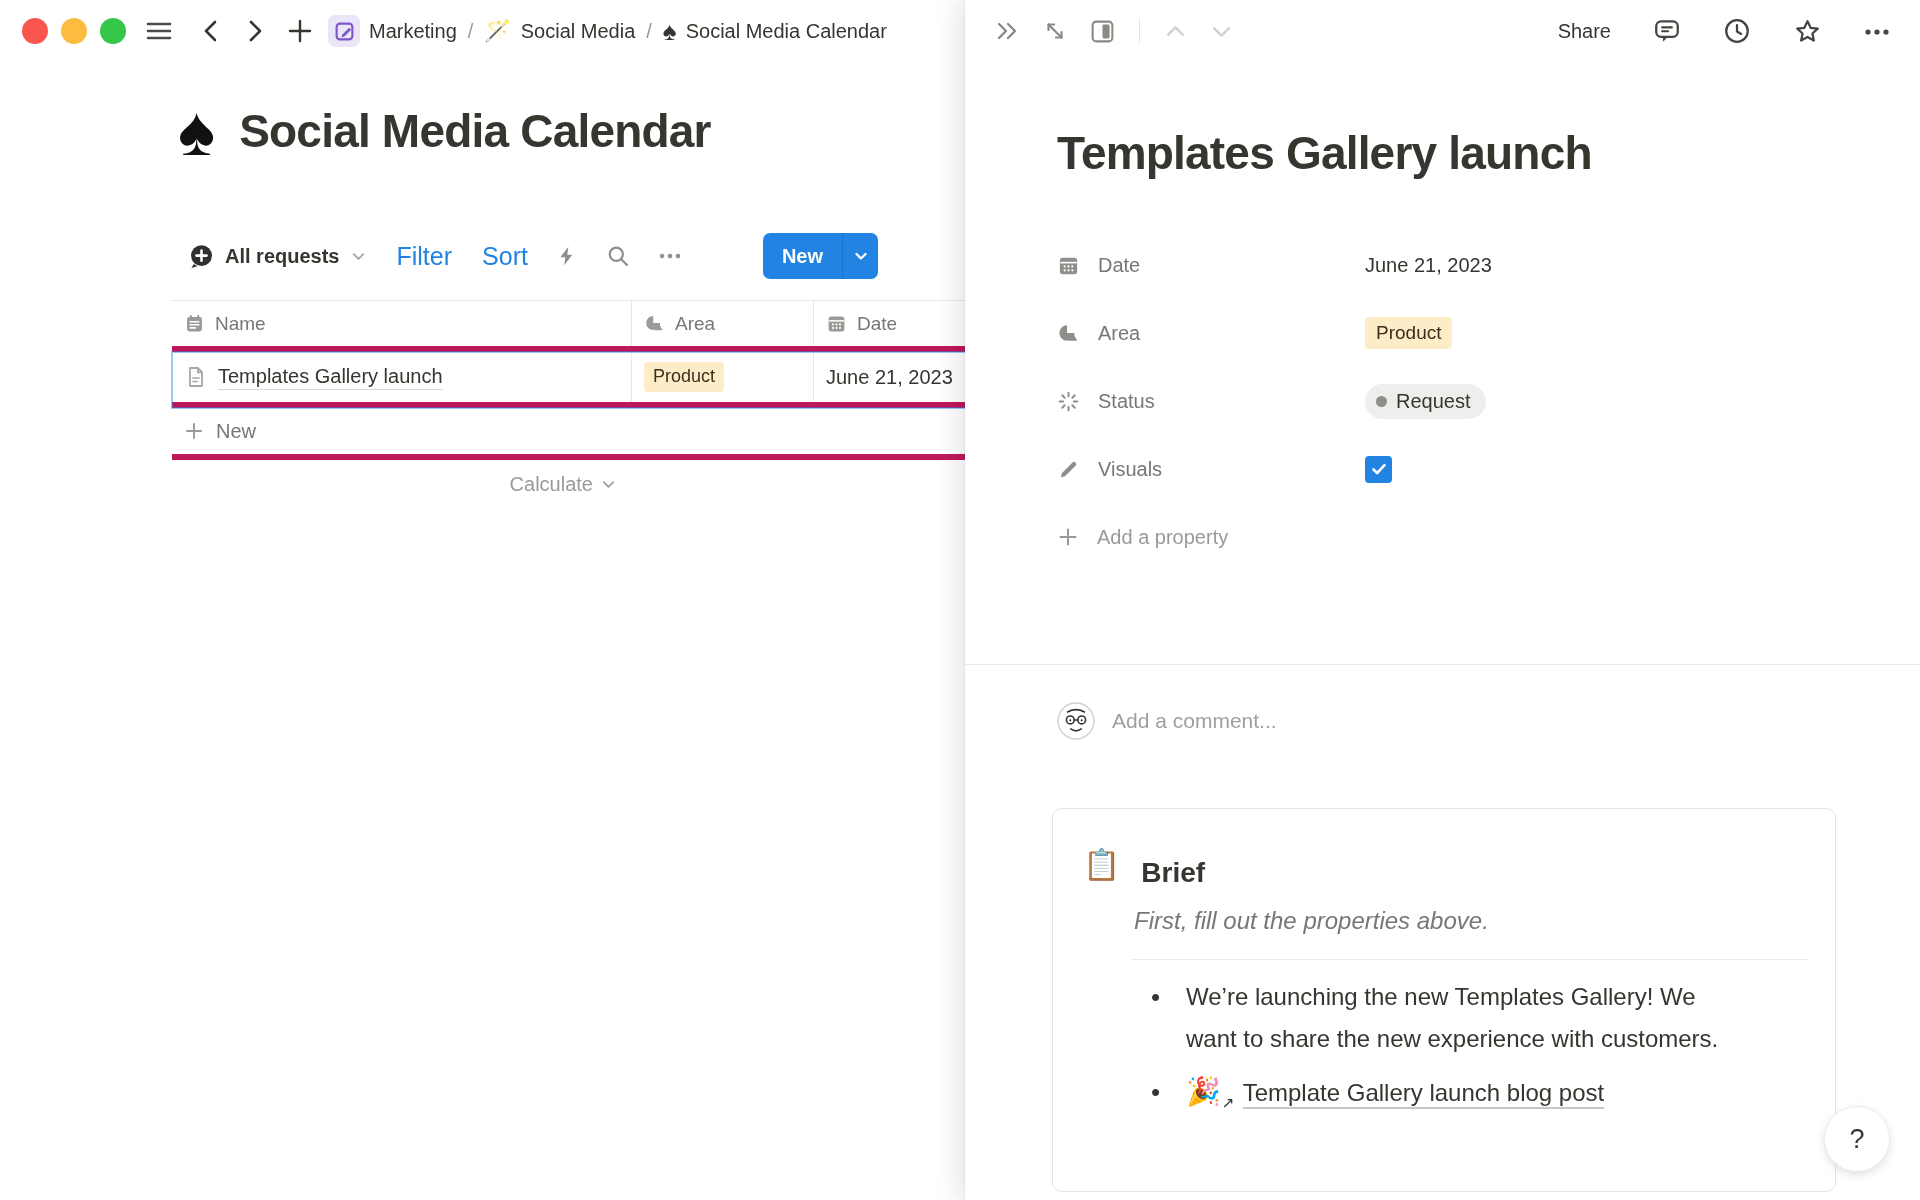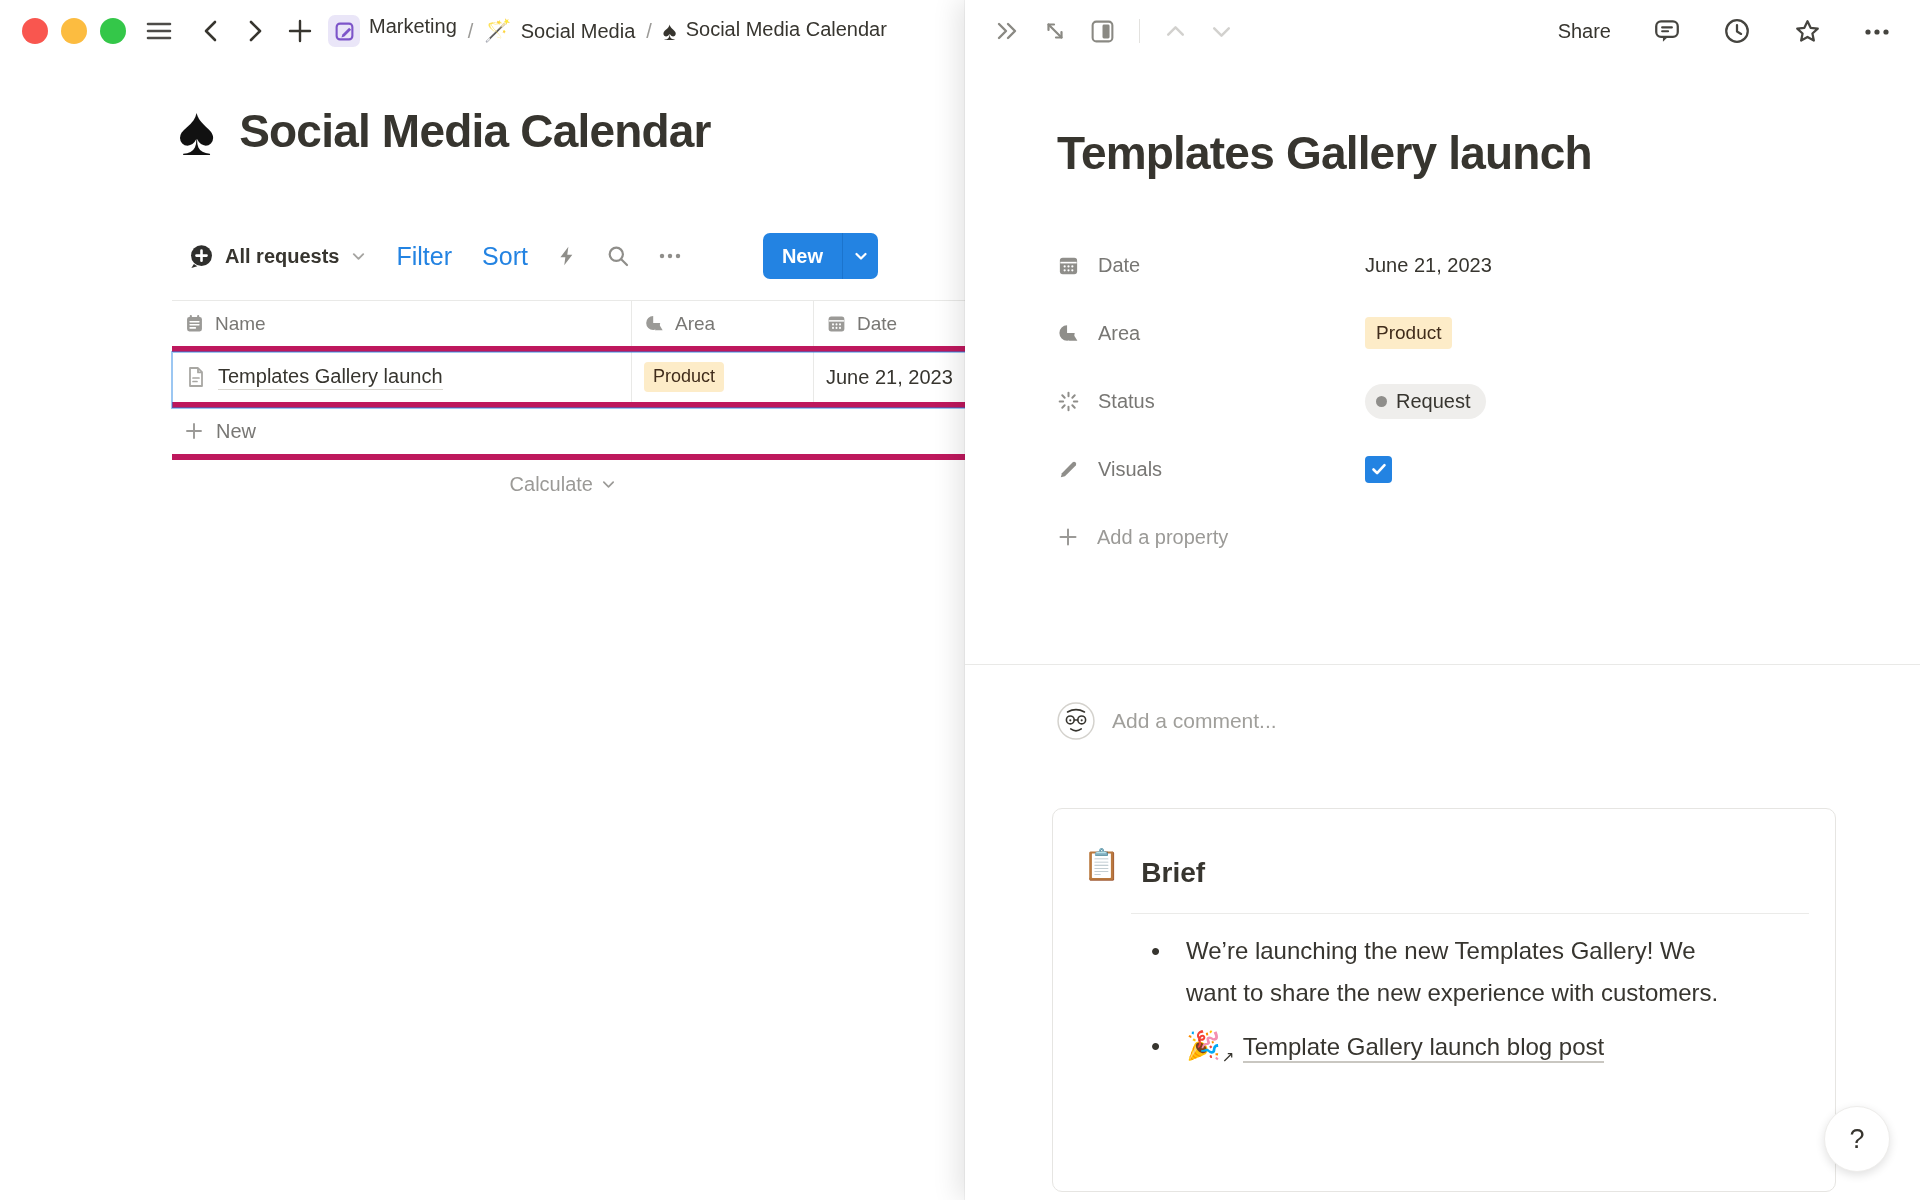--- a/index.html
+++ b/index.html
@@ -9,21 +9,21 @@
   .ic { display:inline-block; vertical-align:middle; flex:none; }
   button { background:none; border:none; font:inherit; color:inherit; cursor:pointer; padding:0; }
 
   
   .topbar { position:absolute; left:0; top:0; width:100%; height:62px; display:flex; align-items:center; }
   .traffic { display:flex; gap:13px; margin-left:22px; }
   .light { width:26px; height:26px; border-radius:50%; }
   .light.red{ background:#f9564f; } .light.yellow{ background:#fcbc40; } .light.green{ background:#34c749; }
   .winbtn { margin-left:18px; display:flex; align-items:center; color:#4c4b48; }
   .crumbs { display:flex; align-items:center; margin-left:14px; white-space:nowrap; font-size:20px; }
-  .crumb { display:flex; gap:9px; color:#37352f; }
+  .crumb { display:flex; align-items:center; gap:9px; color:#37352f; }
   .crumb-sep { color:#9b9a97; margin:0 11px; }
   .chip { width:32px; height:32px; border-radius:7px; background:#eae6f8; display:flex; align-items:center; justify-content:center; }
   .crumb-emoji { font-size:22px; line-height:1; }
   .crumb-spade { font-size:26px; line-height:1; }
 
   
   .title-row { position:absolute; left:178px; top:96px; display:flex; align-items:center; gap:24px; }
   .title-spade { font-size:70px; line-height:1; color:#111; }
   .page-title { font-size:46px; font-weight:700; letter-spacing:-0.8px; color:#37352f; }
 
@@ -437,20 +437,21 @@
       </svg>
       <span class="comment-ph">Add a comment...</span>
     </div>
 
     <div class="brief-card">
       <div class="brief-inner">
         <div class="brief-head">
           <span class="brief-emoji">📋</span>
           <span class="brief-title">Brief</span>
         </div>
+        <div class="brief-hint">First, fill out the properties above.</div>
         <div class="brief-div"></div>
         <ul class="brief-bullets">
           <li>
             <span>We’re launching the new Templates Gallery! We want to share the new experience with customers.</span>
           </li>
           <li>
             <span class="pagelink-emoji">
               <span>🎉</span>
               <span class="pagelink-arrow">↗</span>
             </span>

